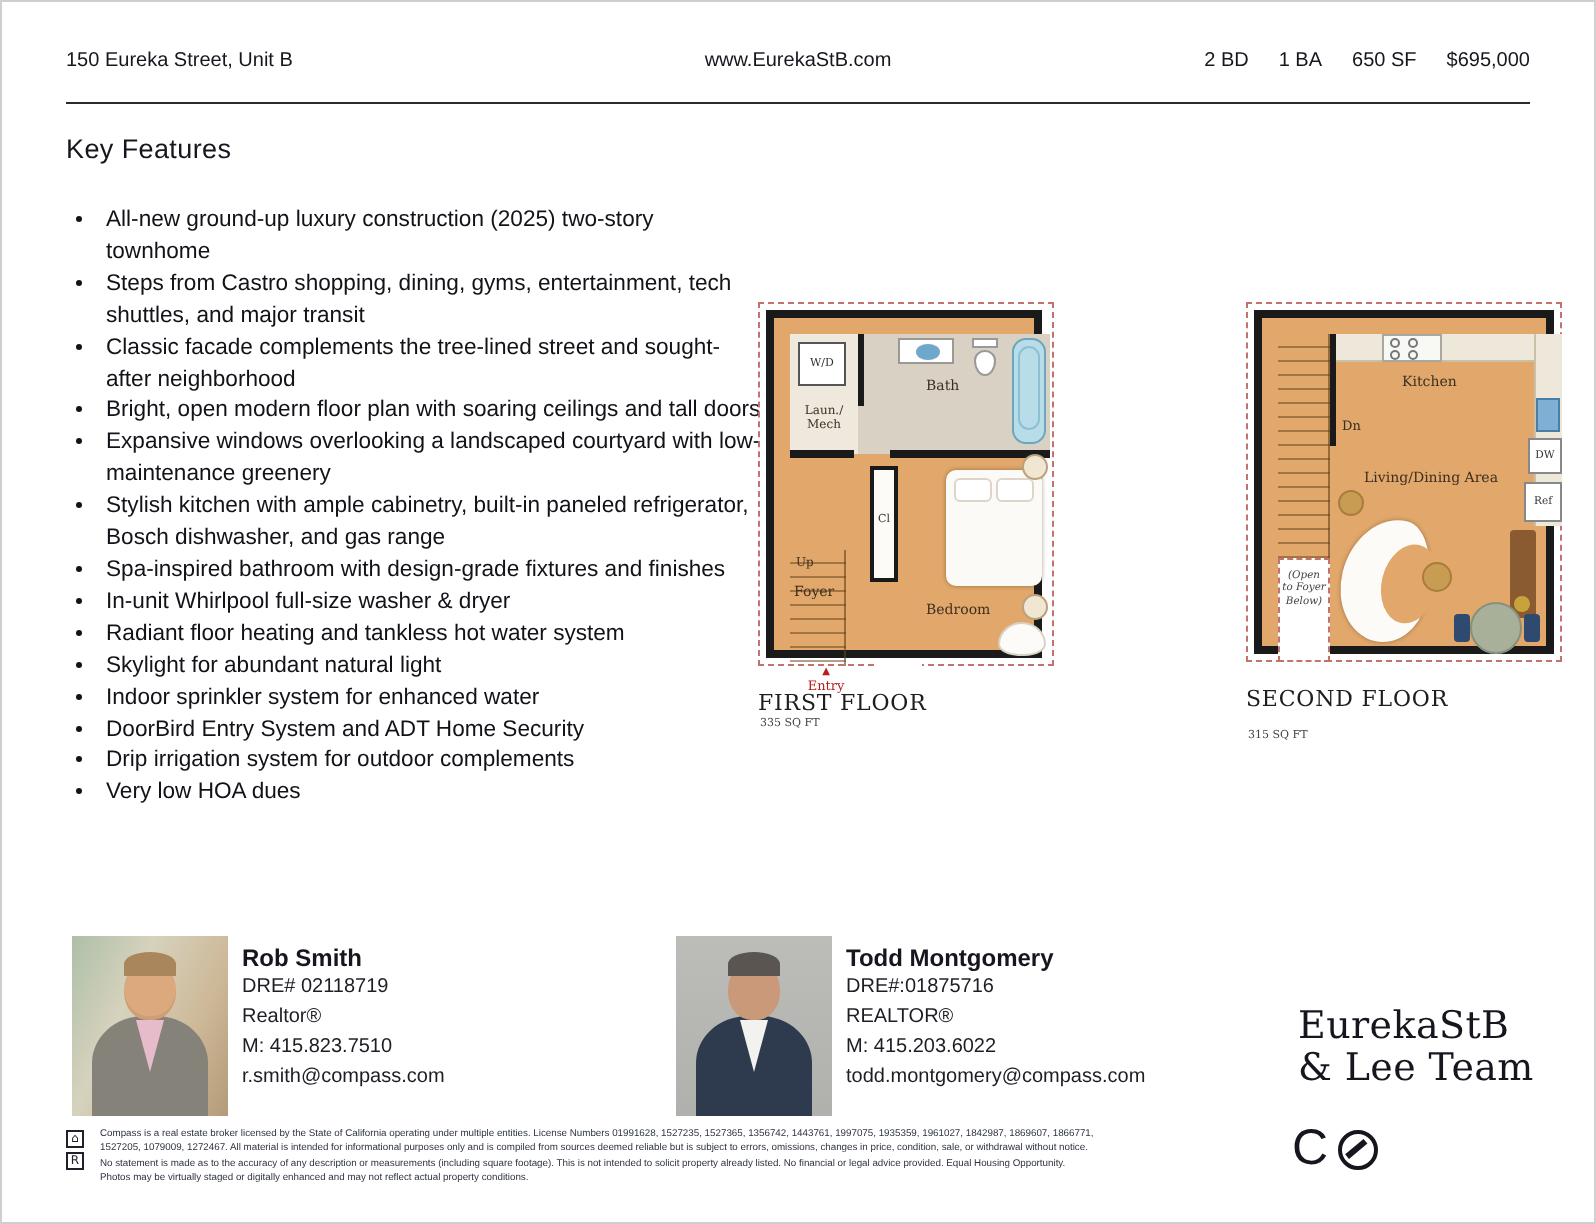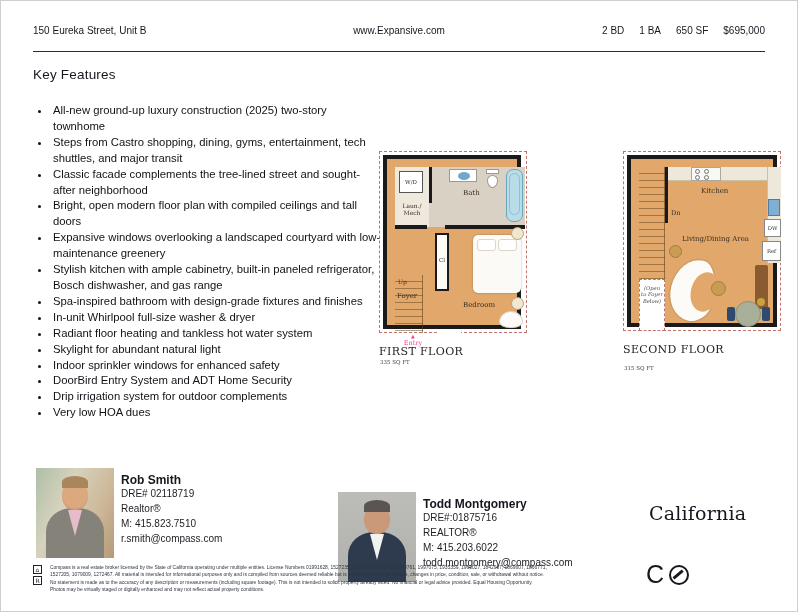--- a/index.html
+++ b/index.html
@@ -51,21 +51,21 @@
   .pillow { position:absolute; top:4px; width:19px; height:12px; background:#fff; border:1px solid #ddd6c8; border-radius:3px; }
   .pillow.p1 { left:4px; } .pillow.p2 { left:25px; }
   .nstand { position:absolute; left:124px; top:68px; width:13px; height:13px; background:#f0e6d2; border:1px solid #b9a27c; border-radius:50%; }
   .nstand.n2 { top:138px; }
   .chair1 { position:absolute; left:112px; top:152px; width:24px; height:17px; background:#fcfbf8; border:1px solid #d8d2c4; border-radius:50% 50% 45% 45%/65% 65% 35% 35%; }
   .stairs1 { position:absolute; left:8px; top:116px; width:28px; height:58px; background:repeating-linear-gradient(to bottom, rgba(0,0,0,0) 0 6px, rgba(98,66,26,.5) 6px 7px); border-right:1px solid rgba(98,66,26,.6); }
   .lbl-up { left:11px; top:119px; font-size:6px; }
   .lbl-foyer { left:10px; top:133px; font-size:7px; }
   .lbl-bedroom { left:76px; top:142px; font-size:7px; }
   .entry-gap { position:absolute; left:52px; top:173px; width:22px; height:8px; background:#fff; }
-  .entry-mark { position:absolute; left:12px; top:183px; width:44px; text-align:center; font-family:"DejaVu Serif",serif; color:#ec4899; }
+  .entry-mark { position:absolute; left:12px; top:183px; width:44px; text-align:center; font-family:"DejaVu Serif",serif; color:#b91c1c; }
   .entry-mark .tri { display:block; font-size:5px; line-height:5px; }
   .entry-mark .ent { display:block; font-size:6.5px; line-height:8px; }
   .fp1 .cap { top:194px; } .fp1 .sqft { top:208px; }
   
   .fp2 { left:622px; top:150px; width:158px; height:220px; }
   .fp2 .dash { inset:0; width:158px; height:180px; }
   .fp2 .shell { left:4px; top:4px; width:150px; height:172px; }
   .stairs2 { position:absolute; left:8px; top:8px; width:26px; height:112px; background:repeating-linear-gradient(to bottom, rgba(0,0,0,0) 0 6px, rgba(98,66,26,.5) 6px 7px); border-right:1px solid rgba(98,66,26,.6); }
   .void2 { position:absolute; left:8px; top:120px; width:26px; height:52px; background:#fff; border:1px dashed #c4736c; }
   .void2 span { position:absolute; left:1px; right:1px; top:5px; font-family:"DejaVu Serif",serif; font-style:italic; font-size:5.2px; line-height:6.4px; color:#444; text-align:center; white-space:normal; }
@@ -90,21 +90,21 @@
   .stool.s1 { left:38px; top:86px; width:13px; height:13px; }
   .stool.s2 { left:80px; top:122px; width:15px; height:15px; }
   .console { position:absolute; left:124px; top:106px; width:13px; height:44px; background:#8a5a30; border-radius:2px; }
   .console i { position:absolute; left:2px; bottom:3px; width:8px; height:8px; background:#c8a23c; border-radius:50%; }
   .dtable { position:absolute; left:104px; top:142px; width:26px; height:26px; background:#a8b09a; border:1px solid #88907c; border-radius:50%; }
   .dchair { position:absolute; width:8px; height:14px; background:#2e4a6e; border-radius:2px; }
   .dchair.c1 { left:96px; top:148px; } .dchair.c2 { left:131px; top:148px; }
   .fp2 .cap { top:192px; } .fp2 .sqft { top:214px; }
   
   .agent { position:absolute; top:467px; width:290px; height:92px; }
-  .agent.a1 { left:35px; } .agent.a2 { left:337px;margin-top:24px; }
+  .agent.a1 { left:35px; } .agent.a2 { left:337px; }
   .photo { position:absolute; left:0; top:0; width:78px; height:90px; overflow:hidden; }
   .photo.rob { background:linear-gradient(115deg,#aebfa8 0%,#d6d2bd 35%,#cdb897 70%,#b49a78 100%); }
   .photo.todd { background:linear-gradient(180deg,#bcbcb8 0%,#b0b0ac 100%); }
   .ph-head { position:absolute; left:26px; top:12px; width:26px; height:30px; border-radius:50% 50% 46% 46%; }
   .rob .ph-head { background:#dca87e; box-shadow:inset 0 -2px 0 rgba(0,0,0,.06); }
   .todd .ph-head { background:#c9997a; }
   .ph-hair { position:absolute; left:26px; top:8px; width:26px; height:12px; border-radius:50% 50% 0 0; }
   .rob .ph-hair { background:#a9865c; } .todd .ph-hair { background:#5a5550; }
   .ph-torso { position:absolute; left:10px; top:40px; width:58px; height:52px; border-radius:45% 45% 0 0; }
   .rob .ph-torso { background:#85827a; } .todd .ph-torso { background:#2e3a4e; }
@@ -124,43 +124,43 @@
   .licon { width:9px; height:9px; border:1px solid #20202a; color:#20202a; font-size:6px; line-height:7px; text-align:center; margin-bottom:2px; font-family:"DejaVu Sans",sans-serif; }
   .disclaimer { position:absolute; left:49px; top:563px; width:498px; font-size:4.9px; line-height:7.3px; color:#2e3440; }
 </style>
 </head>
 <body>
 
 <div class="page">
 
   <div class="header">
     <span class="hdr-address">150 Eureka Street, Unit B</span>
-    <a class="hdr-site" href="#">www.Expansive.com</a>
+    <a class="hdr-site" href="#">www.EurekaStB.com</a>
     <span class="hdr-stats">
       <span>2 BD</span>
       <span>1 BA</span>
       <span>650 SF</span>
       <span>$695,000</span>
     </span>
   </div>
   <div class="hdr-rule"></div>
 
   <div class="kf-title">Key Features</div>
   <ul class="kf-list">
     <li>All-new ground-up luxury construction (2025) two-story townhome</li>
     <li>Steps from Castro shopping, dining, gyms, entertainment, tech shuttles, and major transit</li>
     <li>Classic facade complements the tree-lined street and sought-after neighborhood</li>
-    <li>Bright, open modern floor plan with compiled ceilings and tall doors</li>
+    <li>Bright, open modern floor plan with soaring ceilings and tall doors</li>
     <li>Expansive windows overlooking a landscaped courtyard with low-maintenance greenery</li>
     <li>Stylish kitchen with ample cabinetry, built-in paneled refrigerator, Bosch dishwasher, and gas range</li>
     <li>Spa-inspired bathroom with design-grade fixtures and finishes</li>
     <li>In-unit Whirlpool full-size washer &amp; dryer</li>
     <li>Radiant floor heating and tankless hot water system</li>
     <li>Skylight for abundant natural light</li>
-    <li>Indoor sprinkler windows for enhanced safety</li>
+    <li>Indoor sprinkler system for enhanced water</li>
     <li>DoorBird Entry System and ADT Home Security</li>
     <li>Drip irrigation system for outdoor complements</li>
     <li>Very low HOA dues</li>
   </ul>
 
   <div class="fp fp1">
     <div class="dash"></div>
     <div class="shell">
       <div class="launzone"></div>
       <div class="bathzone"></div>
@@ -272,21 +272,22 @@
     <div class="info"><span class="name">Todd Montgomery</span></div>
     <div class="detail">
       <div>DRE#:01875716</div>
       <div>REALTOR®</div>
       <div>M: 415.203.6022</div>
       <div><a href="#">todd.montgomery@compass.com</a></div>
     </div>
   </div>
 
   <div class="team-logo">
-    <div>California</div>
+    <div>EurekaStB</div>
+    <div>&amp; Lee Team</div>
   </div>
   <div class="compass-logo">
     <span>C</span>
     <span class="compass-o">
         <i></i>
       </span>
   </div>
 
   <div class="legal-icons">
     <div class="licon">⌂</div>

